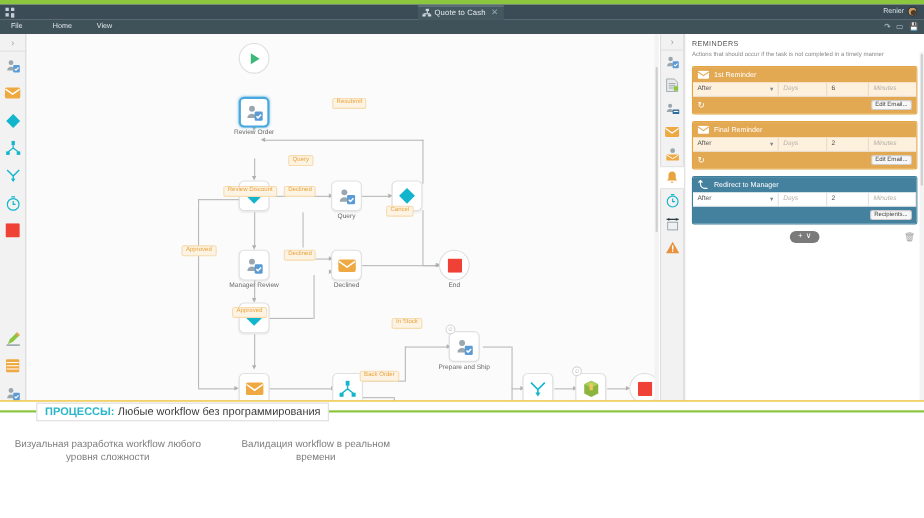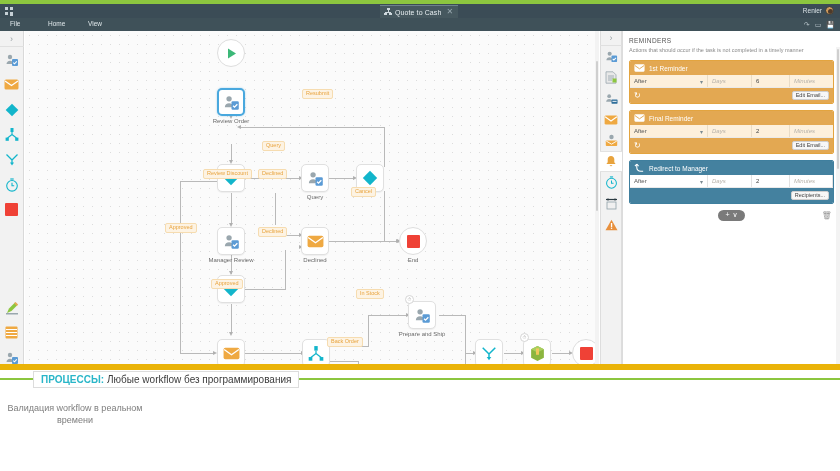--- a/index.html
+++ b/index.html
@@ -231,21 +231,21 @@
   .panel-scroll {
     position: absolute; right: 0; top: 16px; width: 4px; height: 348px; background: #f3f3f3;
   }
   .panel-scroll i {
     position: absolute; left: 1px; top: 2px; width: 2px; height: 120px; background: #cfcfcf; border-radius: 1px;
   }
 
   
   .bottom {
     position: absolute; left: 0; top: 364px; width: 840px; height: 107px;
-    background: #ffffff; border-top: 6px solid #eab308;
+    background: #ffffff; border-top: 1px solid #eab308;
   }
   .accent-rule {
     position: absolute; left: 0; top: 8px; width: 840px; height: 2px; background: #8cc63f;
   }
   .callout {
     position: absolute; left: 33px; top: 1px; height: 17px;
     background: #ffffff; border: 1px solid #dcdcdc;
     display: flex; align-items: center; padding: 0 7px;
     font-size: 10px; color: #3b3b3b; white-space: nowrap;
   }
@@ -254,21 +254,21 @@
     position: absolute; left: 0; top: 32px; width: 840px;
     display: flex; align-items: flex-start;
   }
   .feature {
     text-align: center; font-size: 9px; color: #7d7d7d; line-height: 1.35;
     padding: 0 6px;
   }
   .f0 { width: 196px; }
   .f1 { width: 172px; }
   .f2 { width: 168px; }
-  .f3 { width: 150px; }
+  .f3 { width: 150px; margin-left: 16px; }
   .f4 { width: 154px; }
 </style>
 </head>
 <body>
 
 <div id="app">
 
   <div class="green-strip"></div>
 
   <div class="titlebar">
@@ -833,17 +833,18 @@
 
   <div class="bottom">
     <div class="accent-rule"></div>
 
     <div class="callout">
       <b>ПРОЦЕССЫ:</b>
       <span>Любые workflow без программирования</span>
     </div>
 
     <div class="features">
+      <div class="feature f0">Визуальная разработка workflow любого уровня сложности</div>
       <div class="feature f3">Валидация workflow в реальном времени</div>
     </div>
   </div>
 
 </div>
 
 </body></html>

